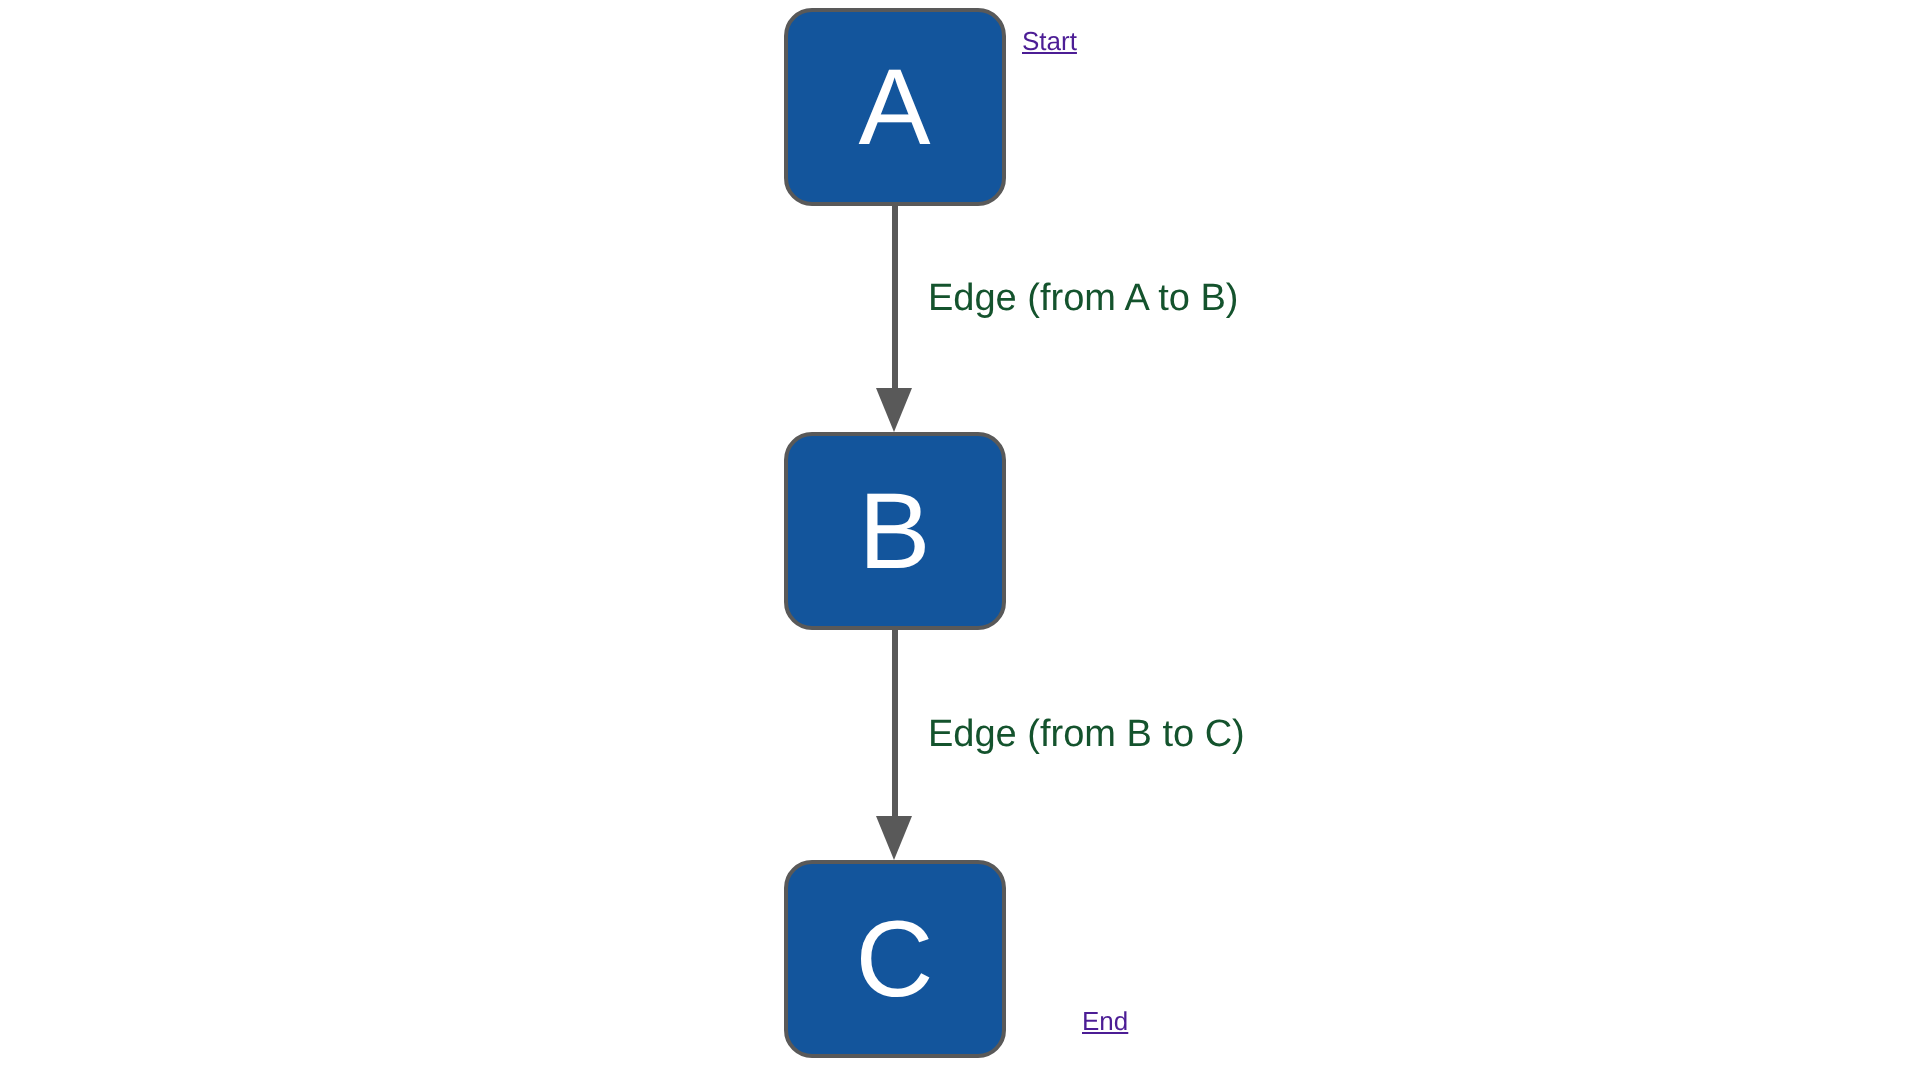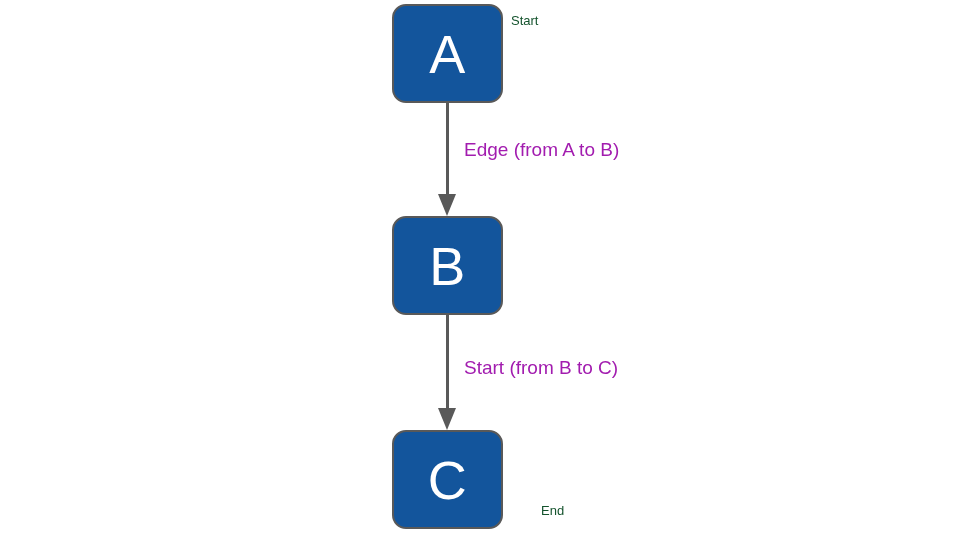--- a/index.html
+++ b/index.html
@@ -34,33 +34,34 @@
     font-size: 54px;
     font-weight: 400;
     line-height: 1;
     letter-spacing: 0.5px;
     user-select: none;
   }
   .node-tag {
     position: absolute;
     font-family: "Liberation Sans", sans-serif;
     font-size: 13px;
-    color: #14532d;
+    color: #4c1d95;
     white-space: nowrap;
     z-index: 4;
+    text-decoration: underline;
   }
   .edge-line {
     position: absolute;
     z-index: 1;
   }
   .edge-label {
     position: absolute;
     font-family: "Liberation Sans", sans-serif;
     font-size: 19px;
-    color: #a21caf;
+    color: #14532d;
     white-space: nowrap;
     z-index: 2;
   }
   .arrow-svg {
     position: absolute;
     z-index: 2;
     overflow: visible;
   }
 </style>
 </head>
@@ -75,21 +76,21 @@
   </svg>
 
   <div class="edge-label" style="left:464px; top:139px;">Edge (from A to B)</div>
 
   <div class="edge-line" style="left:445.5px; top:315px; width:3px; height:94px; background:#595959;"></div>
 
   <svg class="arrow-svg" style="left:438px; top:408px;" width="18" height="22" viewBox="0 0 18 22">
     <polygon points="0,0 18,0 9,22" fill="#595959"></polygon>
   </svg>
 
-  <div class="edge-label" style="left:464px; top:357px;">Start (from B to C)</div>
+  <div class="edge-label" style="left:464px; top:357px;">Edge (from B to C)</div>
 
   <div class="node" style="left:392px; top:4px; width:111px; height:99px; background:#13559C; border:2px solid #595959;">
     <span class="node-letter">A</span>
   </div>
   <div class="node-tag" style="left:511px; top:13px;">Start</div>
 
   <div class="node" style="left:392px; top:216px; width:111px; height:99px; background:#13559C; border:2px solid #595959;">
     <span class="node-letter">B</span>
   </div>
 

